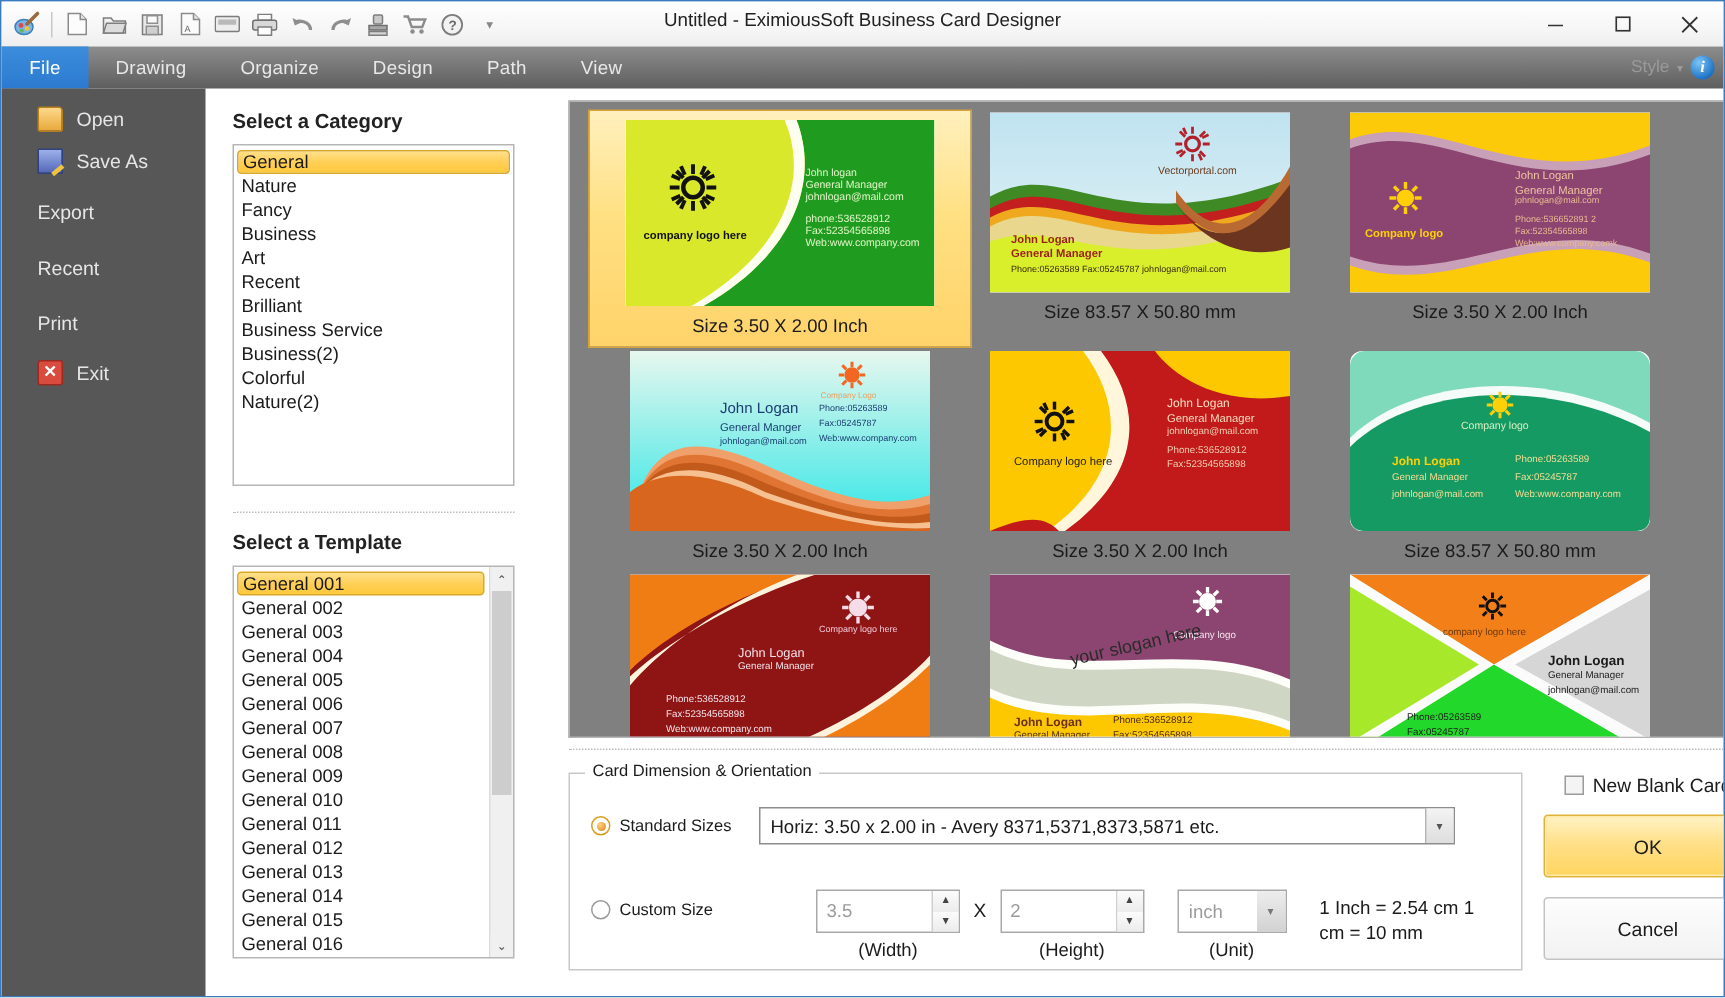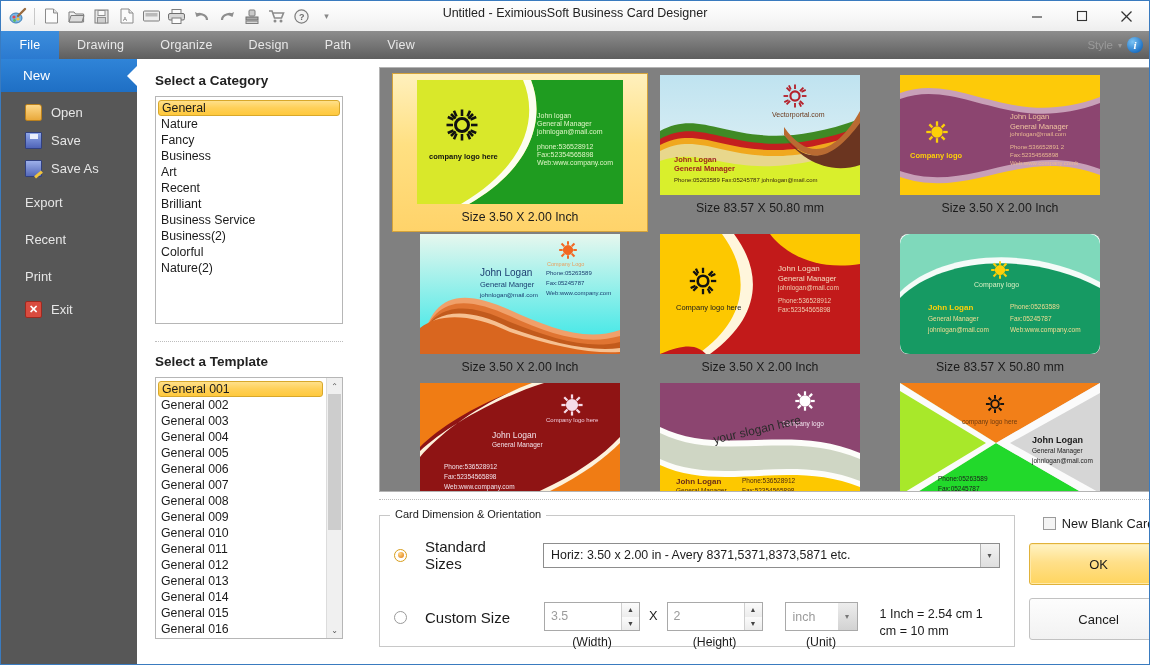--- a/index.html
+++ b/index.html
@@ -207,21 +207,21 @@
     width: 13px; height: 13px; border-radius: 50%;
     border: 1px solid #9a9a9a; background: #fff;
     display: inline-block; position: relative; flex: 0 0 13px;
   }
   .radio.on { border-color: #d79d1c; }
   .radio.on::after {
     content: ""; position: absolute; left: 2.5px; top: 2.5px;
     width: 6px; height: 6px; border-radius: 50%;
     background: radial-gradient(circle at 35% 30%, #ffd684, #e07a10);
   }
-  .radio-lbl { font-size: 15px; color: #1b1b1b; margin-left: 18px; }
+  .radio-lbl { font-size: 11px; color: #1b1b1b; margin-left: 6px; }
   .combo {
     height: 25px; border: 1px solid #8d8d8d; background: #fff;
     display: flex; align-items: center; width: 464px; margin-left: 18px;
   }
   .combo-txt { flex: 1; padding-left: 7px; font-size: 12.4px; color: #1b1b1b; }
   .combo-btn {
     width: 19px; height: 23px; background: linear-gradient(to bottom,#f3f3f3,#dedede);
     border-left: 1px solid #b3b3b3;
     display: flex; align-items: center; justify-content: center;
     font-size: 8px; color: #555;
@@ -414,31 +414,24 @@
     <div class="ribbon-right">
       <span class="style-lbl">Style</span>
       <span class="style-caret">▾</span>
       <span class="info-badge">i</span>
     </div>
   </div>
 
   <div class="body-wrap">
 
     <div class="filemenu">
-      <div class="fm-item active">
-        <span>New</span>
-      </div>
       <div style="height:6px"></div>
       <div class="fm-item">
         <span class="fm-icon ic-open"></span>
         <span>Open</span>
-      </div>
-      <div class="fm-item">
-        <span class="fm-icon ic-save"></span>
-        <span>Save</span>
       </div>
       <div class="fm-item">
         <span class="fm-icon ic-saveas"></span>
         <span>Save As</span>
       </div>
       <div style="height:6px"></div>
       <div class="fm-item" style="padding-left:24px">
         <span>Export</span>
       </div>
       <div style="height:9px"></div>

